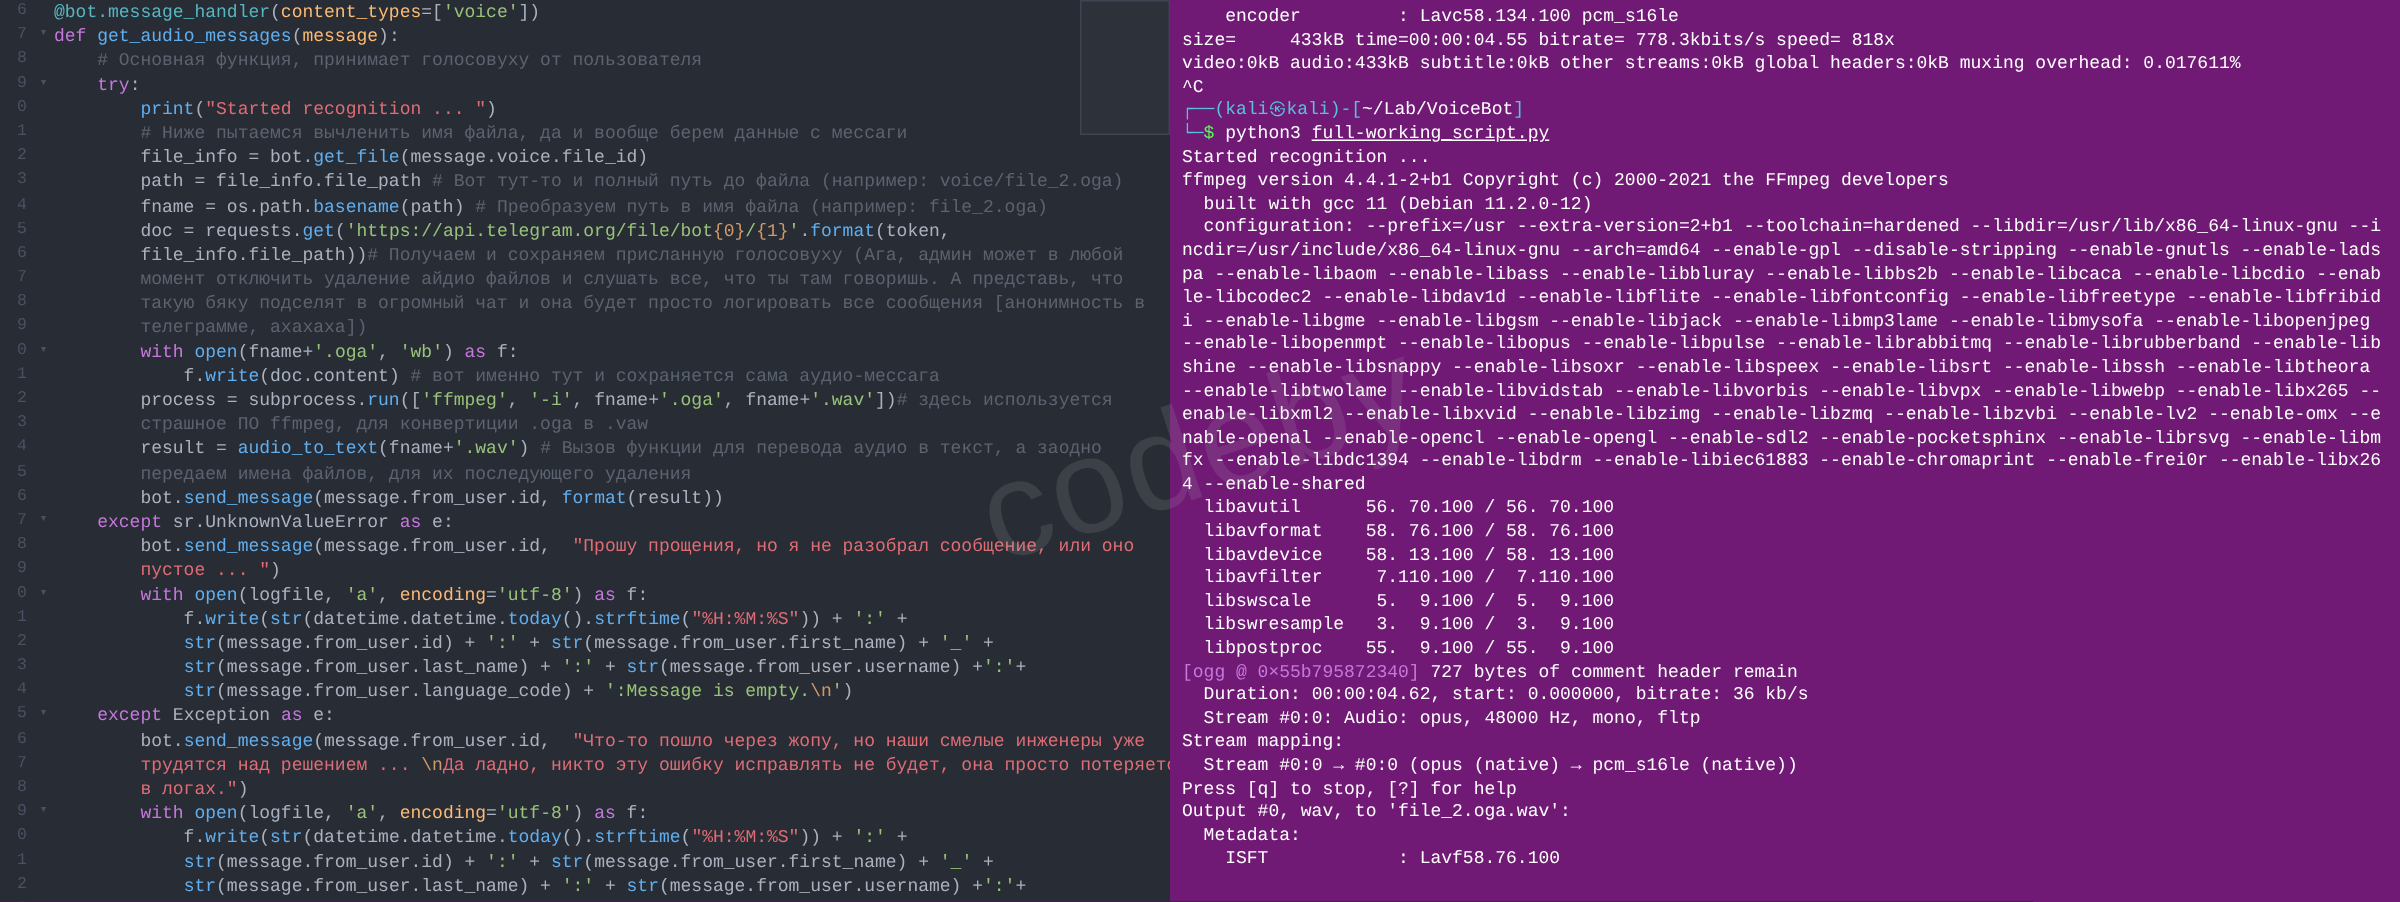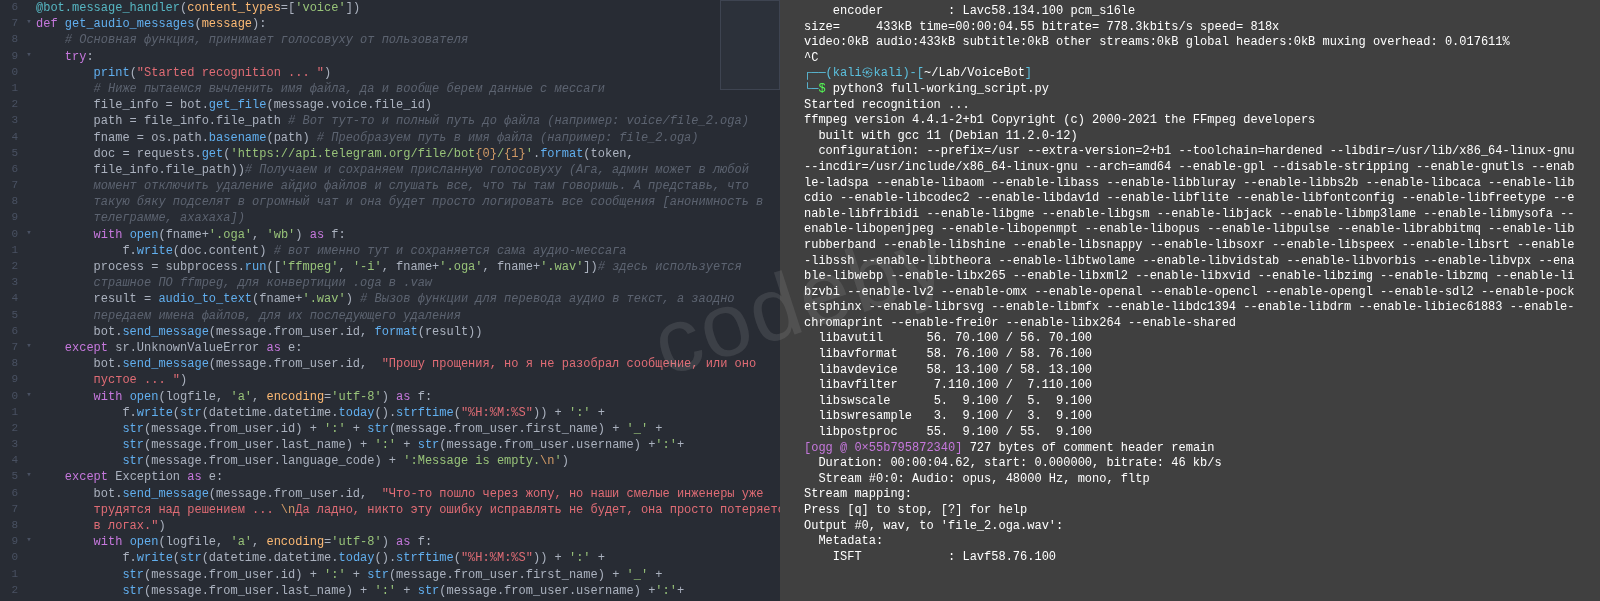--- a/index.html
+++ b/index.html
@@ -9,30 +9,30 @@
 .gutter div{height:16.2px}
 .fold{position:absolute;left:22px;top:0;width:14px;height:100%}
 .fold span{display:block;height:16.2px;color:#495162;font-size:9px;text-align:center;cursor:pointer}
 .code{position:absolute;left:36px;top:0;right:0;white-space:pre;font-size:12px}
 .code-line{height:16.2px;overflow:hidden}
 .kw{color:#c678dd}
 .fn{color:#61afef}
 .str{color:#98c379}
 .str2{color:#e06c75}
 .num{color:#d19a66}
-.cm{color:#5c6370;font-style:italic}
+.cm{color:#5c6370;}
 .param{color:#fdba74}
 .dec{color:#56b6c2}
 .minimap{position:absolute;right:0;top:0;width:60px;height:90px;background:#2c313a;border:1px solid #3e4451}
-.terminal{flex:1;background:#404040;color:#fff;padding:4px 24px;font-size:12px;line-height:1.3;overflow:hidden}
+.terminal{flex:1;background:#701a75;color:#fff;padding:4px 8px;font-size:12px;line-height:1.3;overflow:hidden}
 .term-line{white-space:pre-wrap;word-break:break-all}
 .prompt-host{color:#5bc0de}
 .prompt-path{color:#fff}
 .prompt-sym{color:#5f5}
-.cmd{color:#fff;}
+.cmd{color:#fff;text-decoration:underline}
 .ogg{color:#c678dd}
 .watermark{position:absolute;left:50%;top:50%;transform:translate(-50%,-50%) rotate(-18deg);font-size:90px;color:rgba(200,200,200,0.13);font-family:Arial,sans-serif;pointer-events:none;z-index:99;font-weight:400;letter-spacing:2px}
 </style>
 </head>
 <body>
 
 <div class="editor">
   <div class="gutter" id="gutter">
       <div>6</div>
       <div>7</div>
@@ -130,22 +130,23 @@
     <div class="term-line">  built with gcc 11 (Debian 11.2.0-12)</div>
     <div class="term-line">  configuration: --prefix=/usr --extra-version=2+b1 --toolchain=hardened --libdir=/usr/lib/x86_64-linux-gnu --incdir=/usr/include/x86_64-linux-gnu --arch=amd64 --enable-gpl --disable-stripping --enable-gnutls --enable-ladspa --enable-libaom --enable-libass --enable-libbluray --enable-libbs2b --enable-libcaca --enable-libcdio --enable-libcodec2 --enable-libdav1d --enable-libflite --enable-libfontconfig --enable-libfreetype --enable-libfribidi --enable-libgme --enable-libgsm --enable-libjack --enable-libmp3lame --enable-libmysofa --enable-libopenjpeg --enable-libopenmpt --enable-libopus --enable-libpulse --enable-librabbitmq --enable-librubberband --enable-libshine --enable-libsnappy --enable-libsoxr --enable-libspeex --enable-libsrt --enable-libssh --enable-libtheora --enable-libtwolame --enable-libvidstab --enable-libvorbis --enable-libvpx --enable-libwebp --enable-libx265 --enable-libxml2 --enable-libxvid --enable-libzimg --enable-libzmq --enable-libzvbi --enable-lv2 --enable-omx --enable-openal --enable-opencl --enable-opengl --enable-sdl2 --enable-pocketsphinx --enable-librsvg --enable-libmfx --enable-libdc1394 --enable-libdrm --enable-libiec61883 --enable-chromaprint --enable-frei0r --enable-libx264 --enable-shared</div>
     <div class="term-line">  libavutil      56. 70.100 / 56. 70.100</div>
     <div class="term-line">  libavformat    58. 76.100 / 58. 76.100</div>
     <div class="term-line">  libavdevice    58. 13.100 / 58. 13.100</div>
     <div class="term-line">  libavfilter     7.110.100 /  7.110.100</div>
     <div class="term-line">  libswscale      5.  9.100 /  5.  9.100</div>
     <div class="term-line">  libswresample   3.  9.100 /  3.  9.100</div>
     <div class="term-line">  libpostproc    55.  9.100 / 55.  9.100</div>
     <div class="term-line"><span class="ogg">[ogg @ 0×55b795872340]</span> 727 bytes of comment header remain</div>
-    <div class="term-line">  Duration: 00:00:04.62, start: 0.000000, bitrate: 46 kb/s</div>
+    <div class="term-line">  Duration: 00:00:04.62, start: 0.000000, bitrate: 36 kb/s</div>
     <div class="term-line">  Stream #0:0: Audio: opus, 48000 Hz, mono, fltp</div>
     <div class="term-line">Stream mapping:</div>
+    <div class="term-line">  Stream #0:0 → #0:0 (opus (native) → pcm_s16le (native))</div>
     <div class="term-line">Press [q] to stop, [?] for help</div>
     <div class="term-line">Output #0, wav, to 'file_2.oga.wav':</div>
     <div class="term-line">  Metadata:</div>
     <div class="term-line">    ISFT            : Lavf58.76.100</div>
   </div>
 
 <div class="watermark">codeby</div>
 
 </body></html>

